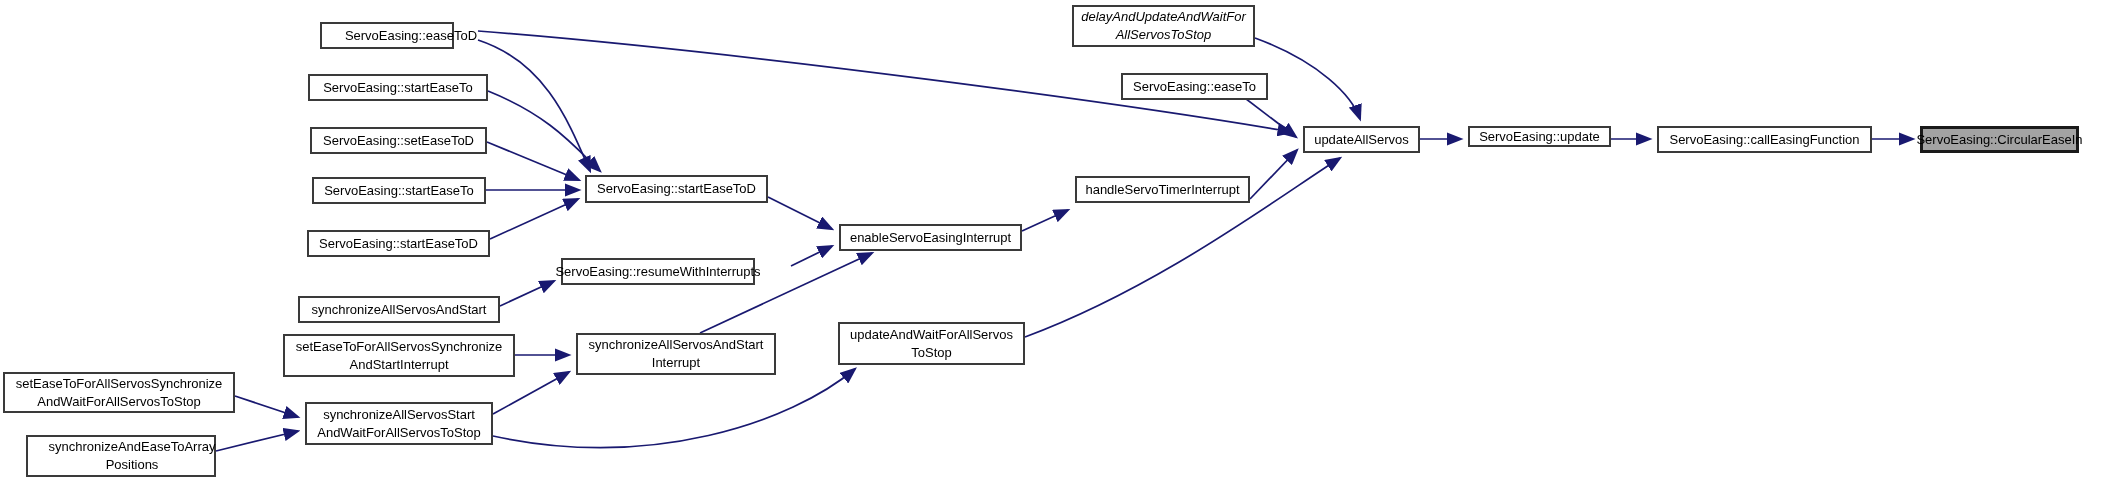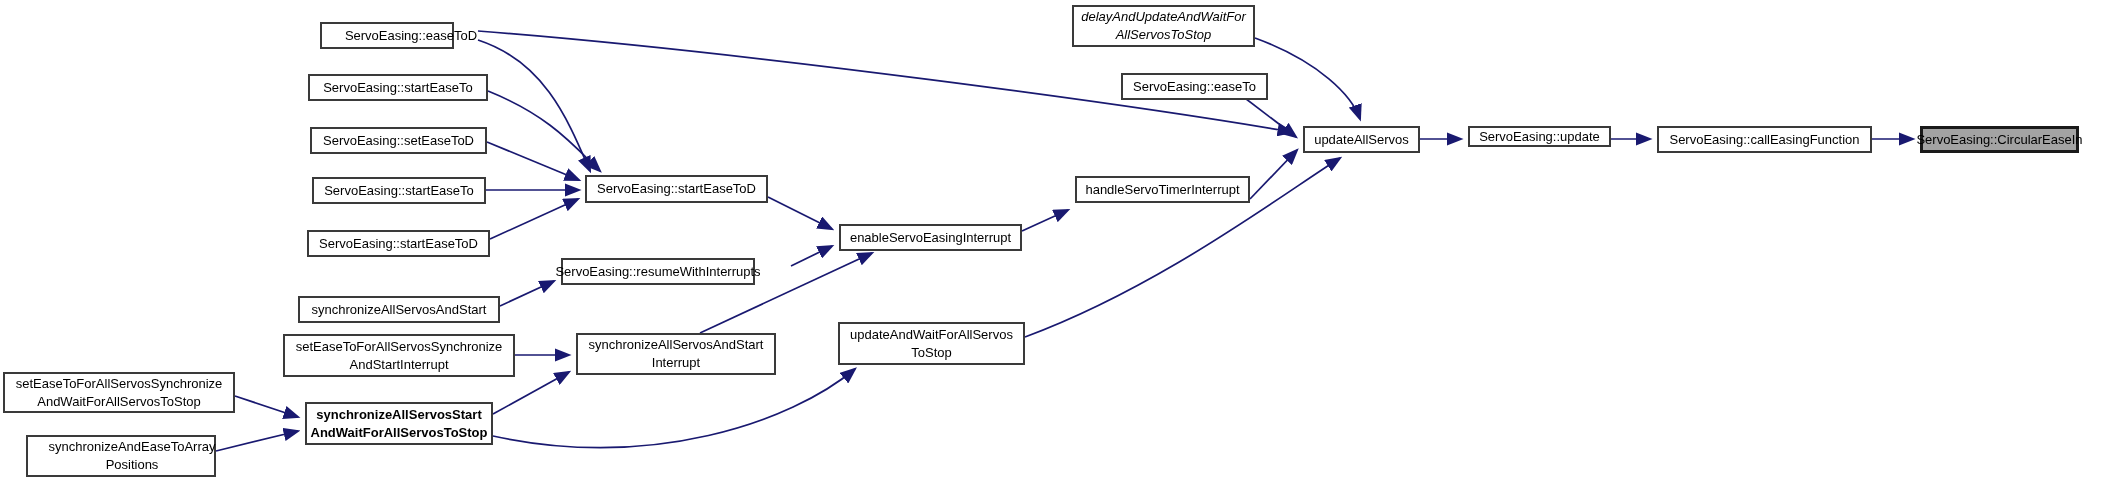--- a/index.html
+++ b/index.html
@@ -93,21 +93,21 @@
   <div class="node" style="left:307px; top:230px; width:183px; height:27px;">ServoEasing::startEaseToD</div>
   <div class="node" style="left:585px; top:175px; width:183px; height:28px;">ServoEasing::startEaseToD</div>
   <div class="node" style="left:298px; top:296px; width:202px; height:27px;">synchronizeAllServosAndStart</div>
   <div class="node" style="left:561px; top:258px; width:194px; height:27px;">ServoEasing::resumeWithInterrupts</div>
   <div class="node" style="left:283px; top:334px; width:232px; height:43px;">setEaseToForAllServosSynchronize
 AndStartInterrupt</div>
   <div class="node" style="left:3px; top:372px; width:232px; height:41px;">setEaseToForAllServosSynchronize
 AndWaitForAllServosToStop</div>
   <div class="node" style="left:26px; top:435px; width:190px; height:42px;padding-left:22px;">synchronizeAndEaseToArray
 Positions</div>
-  <div class="node" style="left:305px; top:402px; width:188px; height:43px;font-weight:bold;">synchronizeAllServosStart
+  <div class="node" style="left:305px; top:402px; width:188px; height:43px;">synchronizeAllServosStart
 AndWaitForAllServosToStop</div>
   <div class="node" style="left:576px; top:333px; width:200px; height:42px;">synchronizeAllServosAndStart
 Interrupt</div>
   <div class="node" style="left:839px; top:224px; width:183px; height:27px;">enableServoEasingInterrupt</div>
   <div class="node" style="left:838px; top:322px; width:187px; height:43px;">updateAndWaitForAllServos
 ToStop</div>
   <div class="node" style="left:1075px; top:176px; width:175px; height:27px;">handleServoTimerInterrupt</div>
   <div class="node" style="left:1072px; top:5px; width:183px; height:42px;font-style:italic;">delayAndUpdateAndWaitFor
 AllServosToStop</div>
   <div class="node" style="left:1090px; top:73px; width:147px; height:27px;margin-left:31px;">ServoEasing::easeTo</div>

